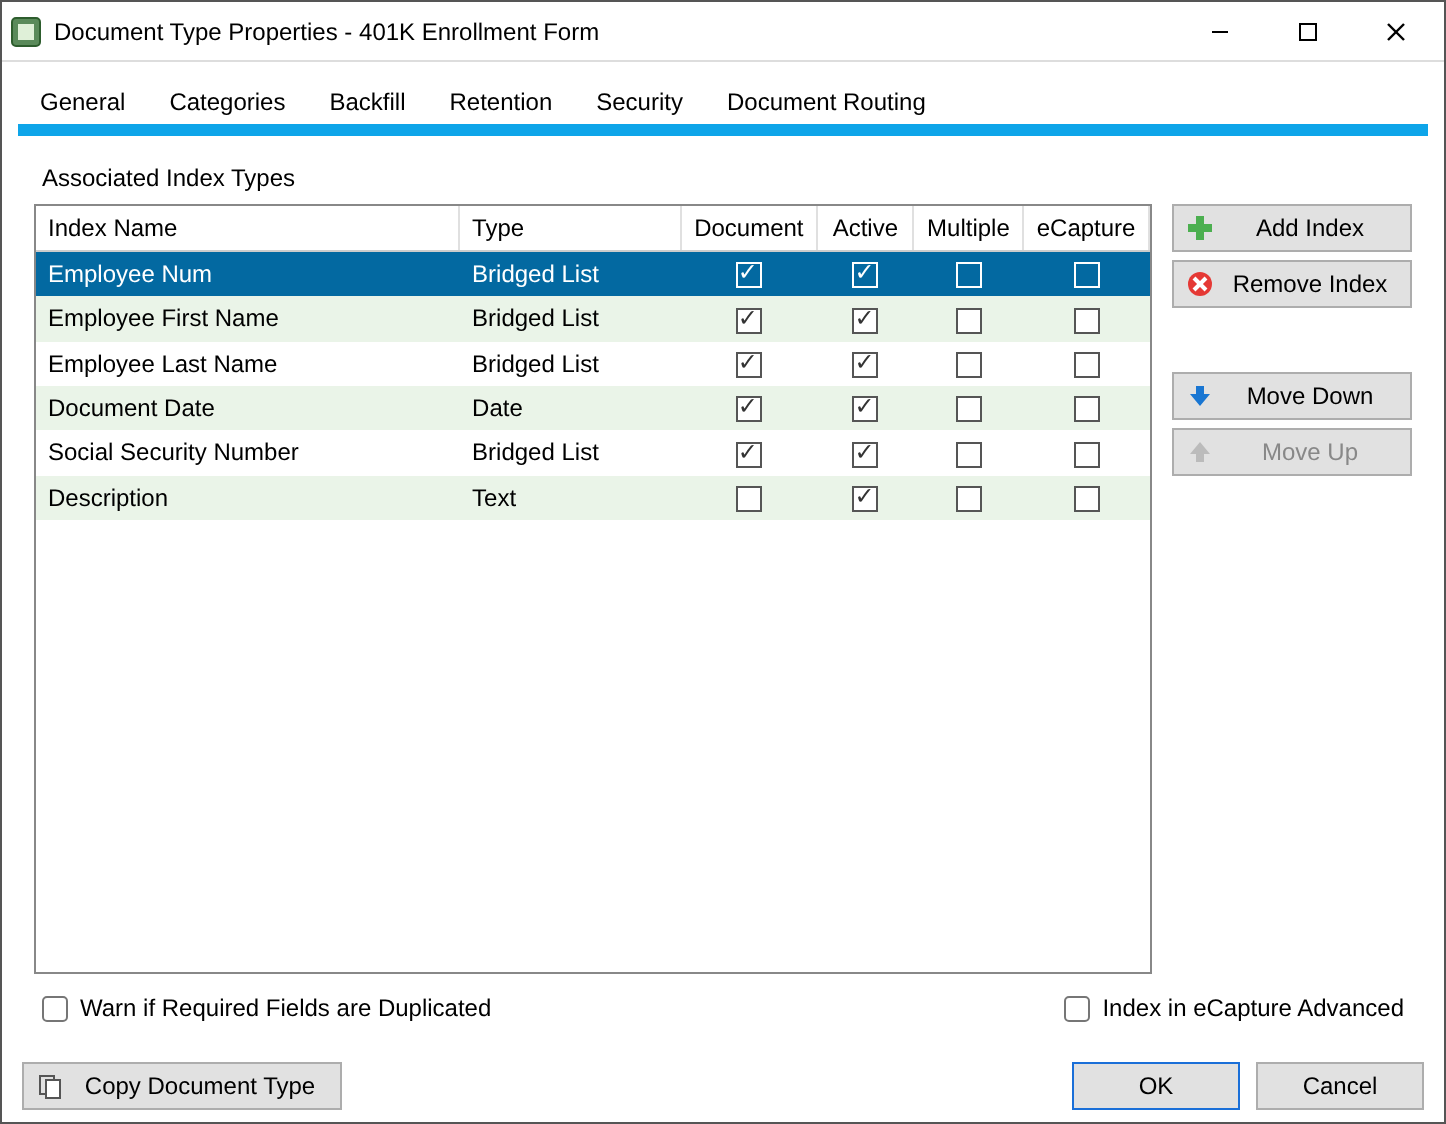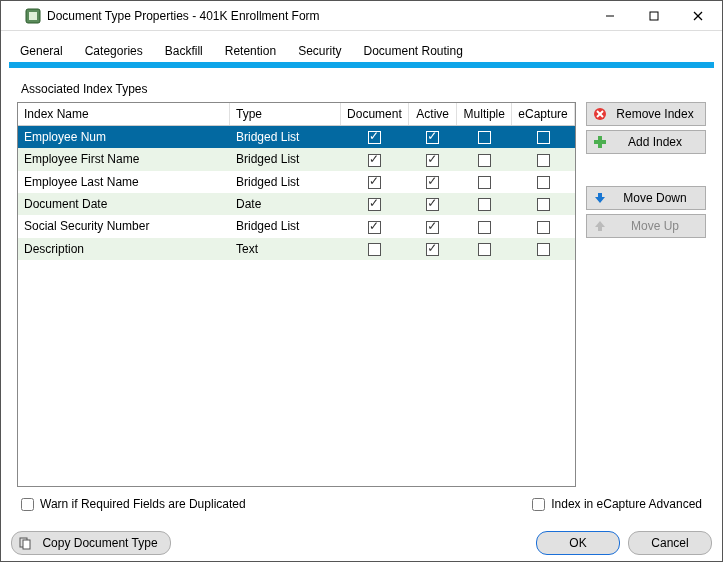--- a/index.html
+++ b/index.html
@@ -1,18 +1,18 @@
 <!DOCTYPE html>
 <html><head>
 <meta charset="utf-8">
 <style>
 * { box-sizing: border-box; font-family: "Segoe UI", Tahoma, sans-serif; font-size: 12px; }
 body { margin: 0; background: #fff; }
 .window { width: 723px; height: 562px; border: 1px solid #555; background: #fff; display: flex; flex-direction: column; box-shadow: 4px 4px 10px rgba(0,0,0,0.3); margin: 0; }
-.titlebar { height: 30px; display: flex; align-items: center; padding: 0 2px 0 24px; border-bottom: 1px solid #ddd; }
+.titlebar { height: 30px; display: flex; align-items: center; padding: 0 2px 0 4px; border-bottom: 1px solid #ddd; }
 .titlebar .icon { width: 16px; height: 16px; margin-right: 6px; }
 .titlebar .title { flex: 1; }
 .win-controls { display: flex; }
 .win-btn { width: 44px; height: 28px; display: flex; align-items: center; justify-content: center; }
 .content { flex: 1; display: flex; flex-direction: column; padding: 4px 8px 8px 8px; }
 .tabs { display: flex; border-bottom: 6px solid #0ea5e9; margin-top: 4px; }
 .tab { padding: 4px 10px; border: 1px solid transparent; border-bottom: none; cursor: default; }
 .tab.active { border-color: #bbb; background: #fff; position: relative; top: 1px; }
 .section-label { margin: 14px 0 6px 12px; }
 .main-area { flex: 1; display: flex; gap: 10px; padding: 0 8px; }
@@ -32,21 +32,21 @@
 .side-buttons .gap { height: 24px; }
 .btn { height: 24px; border: 1px solid #adadad; background: #e1e1e1; display: flex; align-items: center; cursor: default; padding: 0 6px; gap: 4px; }
 .btn.disabled { color: #888; }
 .btn .lbl { flex: 1; text-align: center; }
 .ico { width: 14px; height: 14px; flex-shrink: 0; }
 .bottom-checks { display: flex; padding: 10px 12px 6px 12px; gap: 40px; }
 .bottom-checks label { display: flex; align-items: flex-end; gap: 6px; }
 .bottom-checks .spacer { flex: 1; }
 .footer { display: flex; align-items: center; padding: 6px 10px; gap: 8px; }
 .footer .spacer { flex: 1; }
-.footer .btn { width: 84px; justify-content: center; border-radius: 11px; }
+.footer .btn { width: 84px; justify-content: center; }
 .footer .btn.primary { border: 1.5px solid #1a6fd8; background: #e1e1e1; }
 .footer .copy-btn { width: 160px; }
 .table-fill { flex: 1; }
 input[type=checkbox] { width: 13px; height: 13px; margin: 0; }
 </style>
 </head>
 <body>
 
 <div class="window">
 
@@ -155,32 +155,32 @@
                 <td class="center"><span class="chk"></span></td>
               </tr>
             </tbody>
         </table>
         <div class="table-fill"></div>
       </div>
 
       <div class="side-buttons">
         <div class="btn">
           <span class="ico"><svg viewBox="0 0 14 14">
+                <rect x="5" y="1" width="4" height="12" fill="#4caf50"></rect>
+                <rect x="1" y="5" width="12" height="4" fill="#4caf50"></rect>
+              </svg></span>
+          <span class="lbl">Add Index</span>
+        </div>
+        <div class="btn">
+          <span class="ico"><svg viewBox="0 0 14 14">
                 <circle cx="7" cy="7" r="6" fill="#e53935"></circle>
                 <line x1="4" y1="4" x2="10" y2="10" stroke="#fff" stroke-width="2"></line>
                 <line x1="10" y1="4" x2="4" y2="10" stroke="#fff" stroke-width="2"></line>
               </svg></span>
           <span class="lbl">Remove Index</span>
-        </div>
-        <div class="btn">
-          <span class="ico"><svg viewBox="0 0 14 14">
-                <rect x="5" y="1" width="4" height="12" fill="#4caf50"></rect>
-                <rect x="1" y="5" width="12" height="4" fill="#4caf50"></rect>
-              </svg></span>
-          <span class="lbl">Add Index</span>
         </div>
         <div class="gap"></div>
         <div class="btn">
           <span class="ico"><svg viewBox="0 0 14 14">
                 <polygon points="7,12 12,6 9,6 9,2 5,2 5,6 2,6" fill="#1976d2"></polygon>
               </svg></span>
           <span class="lbl">Move Down</span>
         </div>
         <div class="btn disabled">
           <span class="ico"><svg viewBox="0 0 14 14">

